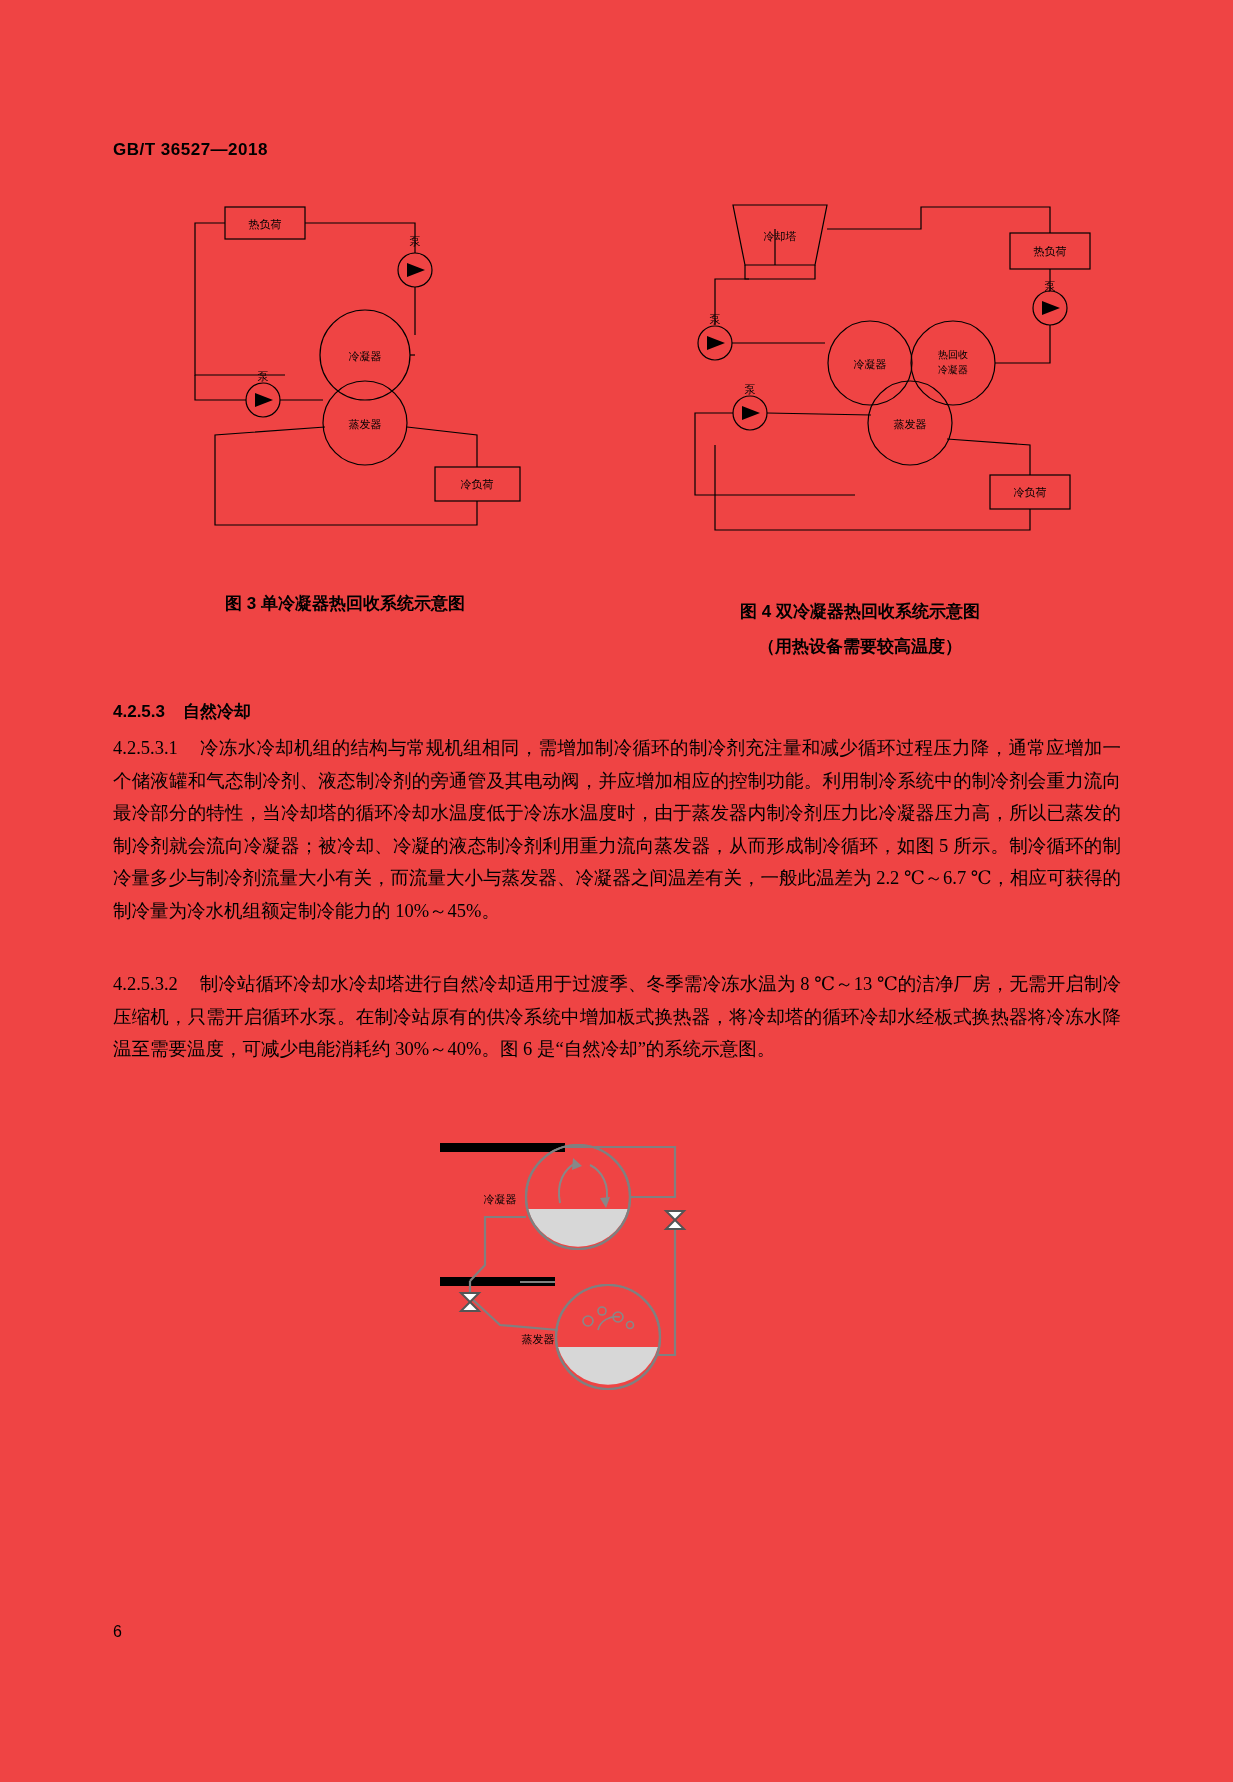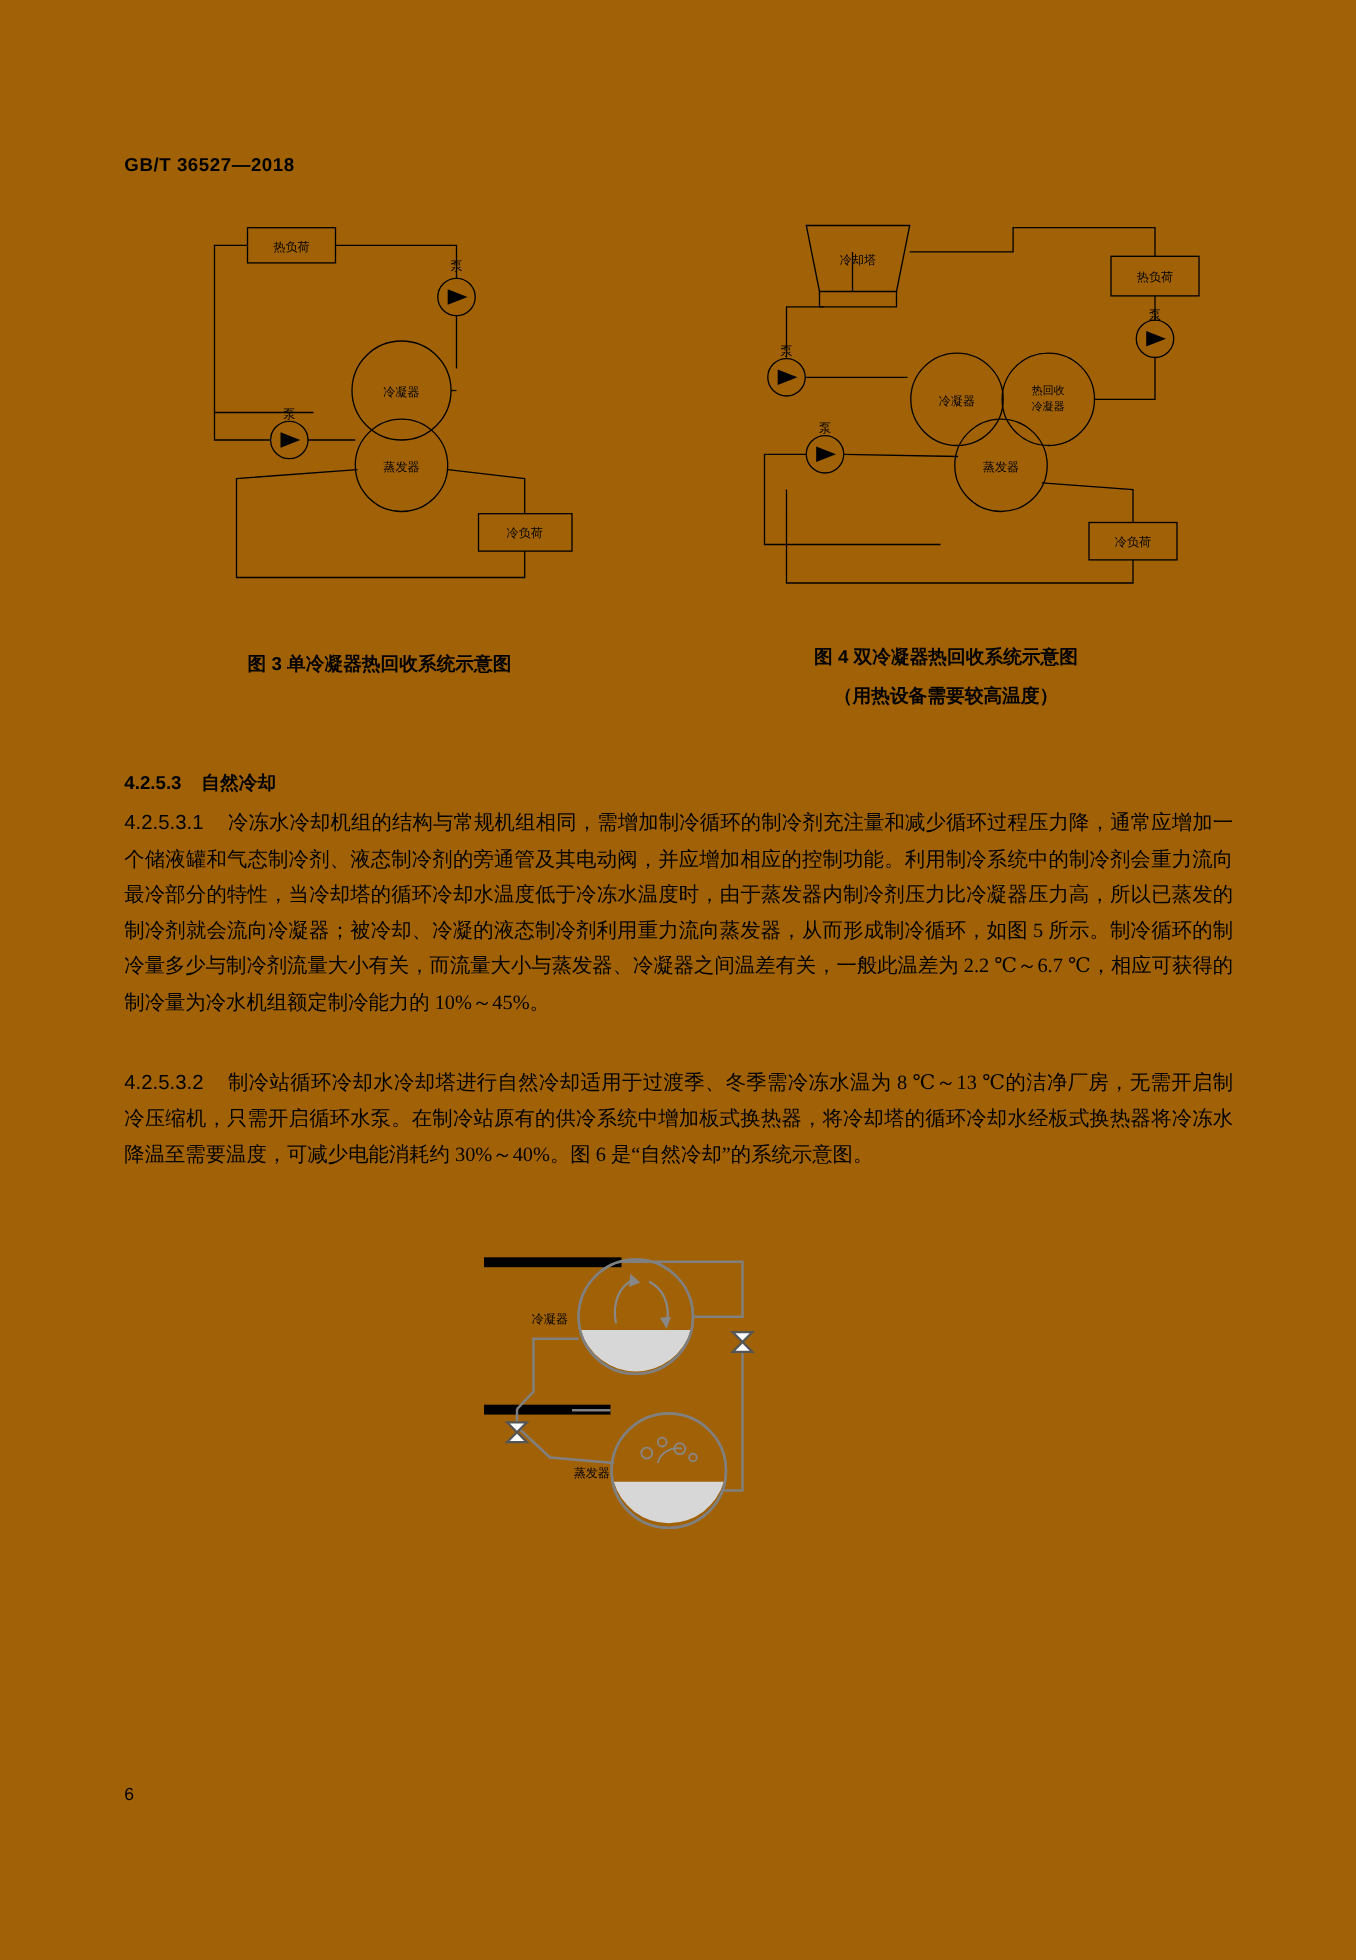--- a/index.html
+++ b/index.html
@@ -9,21 +9,21 @@
   }
   body {
     font-family: "Liberation Serif", "DejaVu Serif", serif;
     color: #000;
   }
   .page {
     position: relative;
     width: 1233px;
     height: 1782px;
     margin: 0 auto;
-    background: #a16207;
+    background: #ef4444;
     overflow: hidden;
   }
   .header-std {
     position: absolute;
     left: 113px;
     top: 140px;
     font-family: "Liberation Sans", sans-serif;
     font-weight: bold;
     font-size: 17px;
     letter-spacing: 0.5px;
@@ -57,21 +57,21 @@
   }
   .cap3 {
     position: absolute;
     left: 110px;
     top: 592px;
     width: 470px;
   }
   .cap4 {
     position: absolute;
     left: 620px;
-    top: 586px;
+    top: 600px;
     width: 480px;
   }
 
   .sec-head {
     position: absolute;
     left: 113px;
     top: 700px;
     font-family: "Liberation Sans", sans-serif;
     font-weight: bold;
     font-size: 17px;
@@ -83,21 +83,21 @@
     left: 113px;
     width: 1008px;
     font-size: 18.5px;
     line-height: 32.5px;
     text-align: justify;
     text-justify: inter-ideograph;
   }
   .para1 { top: 732px; }
   .para2 { top: 968px; }
   .idx {
-    font-family: Liberation Sans, sans-serif;
+    font-family: Liberation Serif, serif;
     font-weight: normal;
   }
   .gap { display: inline-block; width: 22px; }
 
   .fig5-wrap {
     position: absolute;
     left: 430px;
     top: 1125px;
     width: 330px;
     height: 285px;

